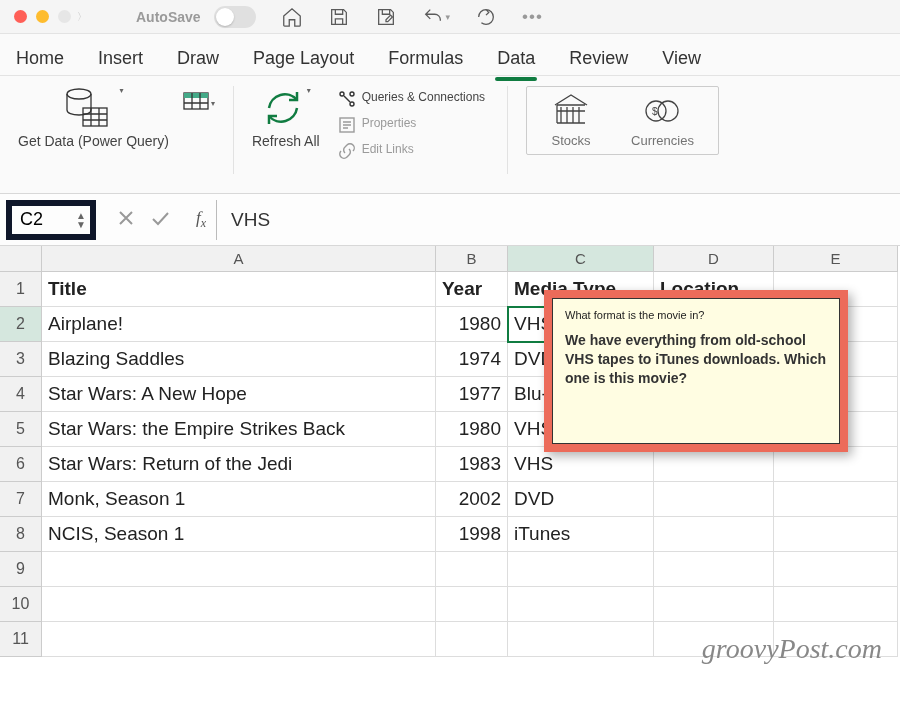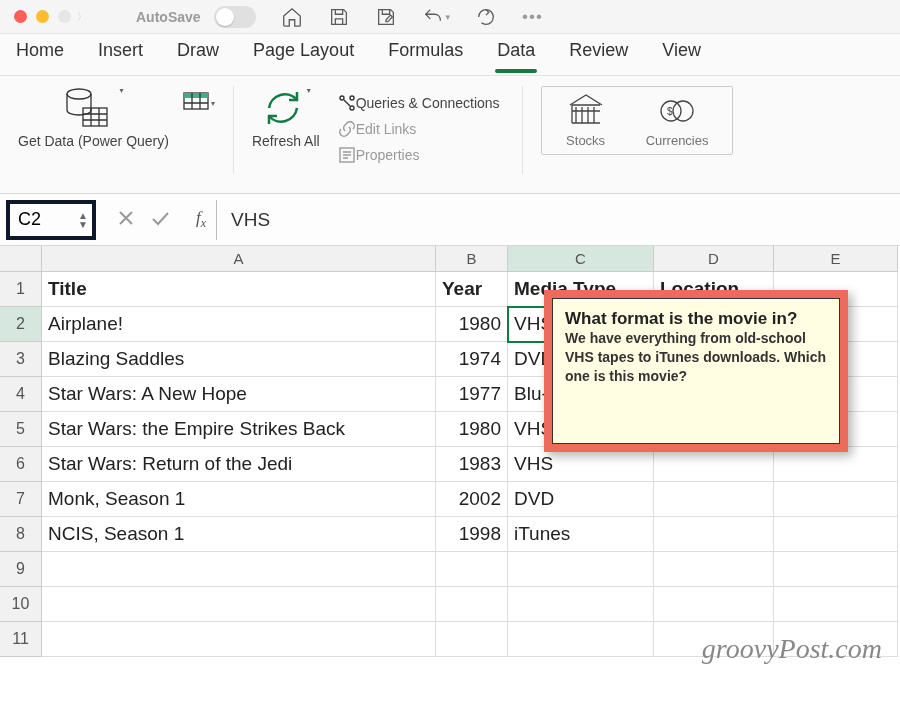--- a/index.html
+++ b/index.html
@@ -14,45 +14,45 @@
   .mac-chevron { color: #bbb; font-size: 10px; margin-left: -3px; }
   .autosave-lbl { color: #9a9a9a; font-weight: 600; font-size: 14px; margin-left: 40px; }
   .autosave-toggle { width: 42px; height: 22px; background: #e0e0e0; border-radius: 11px; margin-left: 4px; position: relative; }
   .autosave-toggle::after { content: ""; width: 18px; height: 18px; background: #fff; border-radius: 50%; position: absolute; left: 2px; top: 2px; box-shadow: 0 1px 2px rgba(0,0,0,0.2); }
   .tb-icon { color: #5a5a5a; margin-left: 16px; display: flex; align-items: center; }
   .tb-icon svg { width: 22px; height: 22px; stroke: #5a5a5a; fill: none; stroke-width: 1.4; }
   .tb-caret { color: #999; font-size: 9px; margin-left: 2px; }
   .tb-more { color: #999; font-size: 17px; letter-spacing: 1px; margin-left: 16px; }
 
   
-  .tabs { height: 42px; background: #fafafa; display: flex; align-items: flex-start; padding: 0 14px; gap: 30px; border-bottom: 1px solid #e3e3e3; }
+  .tabs { height: 42px; background: #fafafa; display: flex; align-items: flex-end; padding: 0 14px; gap: 30px; border-bottom: 1px solid #e3e3e3; }
   .tab { font-size: 18px; color: #333; padding: 6px 2px; position: relative; }
   .tab.active { font-weight: 400; }
   .tab.active::after { content: ""; position: absolute; left: 0; right: 0; bottom: -6px; height: 4px; background: #107c41; border-radius: 2px; }
 
   
   .ribbon { height: 118px; background: #fafafa; display: flex; align-items: flex-start; padding: 10px 18px 0; gap: 14px; border-bottom: 1px solid #d8d8d8; }
   .rgroup { display: flex; flex-direction: column; align-items: center; height: 100%; }
   .rgroup-lbl { font-size: 14px; color: #444; text-align: center; margin-top: 4px; line-height: 1.1; }
   .big-icon { display: flex; align-items: center; justify-content: center; }
   .big-icon svg { stroke: #333; fill: none; stroke-width: 1.3; }
-  .small-row { display: flex; align-items: center; font-size: 14px; color: #444; height: 26px; padding: 0 4px; }
+  .small-row { display: flex; gap: 6px; font-size: 12px; color: #444; height: 26px; padding: 0 4px; }
   .small-row.disabled { color: #9a9a9a; }
   .small-row.disabled svg { stroke: #9a9a9a; }
   .small-row svg { width: 18px; height: 18px; stroke: #333; fill: none; stroke-width: 1.4; }
   .mini-caret { font-size: 8px; color: #666; margin-left: 2px; }
   .divider { width: 1px; background: #e2e2e2; height: 88px; margin: 0 4px; }
   .datatypes-box { border: 1px solid #ccc; border-radius: 2px; display: flex; gap: 40px; padding: 6px 24px; align-items: flex-start; }
   .dtype { display: flex; flex-direction: column; align-items: center; gap: 4px; }
   .dtype svg { width: 40px; height: 36px; stroke: #444; fill: none; stroke-width: 1.3; }
   .dtype-lbl { font-size: 13px; color: #737373; }
 
   
   .fbar { height: 52px; background: #fdfdfd; border-bottom: 1px solid #d8d8d8; display: flex; align-items: center; }
-  .name-box { width: 90px; height: 40px; border: 4px solid #0f172a; margin-left: 6px; display: flex; align-items: center; padding: 0 8px; font-size: 18px; position: relative; }
+  .name-box { width: 90px; height: 40px; border: 6px solid #0f172a; margin-left: 6px; display: flex; align-items: center; padding: 0 8px; font-size: 18px; position: relative; }
   .name-spin { position: absolute; right: 4px; display: flex; flex-direction: column; font-size: 10px; color: #666; line-height: 9px; }
   .fbtns { display: flex; align-items: center; gap: 14px; margin-left: 20px; color: #999; }
   .fbtns svg { width: 20px; height: 20px; stroke: #999; fill: none; stroke-width: 2; }
   .fx { color: #555; font-style: italic; font-size: 17px; font-family: "Times New Roman", serif; margin-left: 26px; }
   .fx sub { font-size: 12px; }
   .formula-val { margin-left: 10px; font-size: 19px; color: #333; border-left: 1px solid #bbb; padding-left: 14px; height: 40px; display: flex; align-items: center; flex: 1; }
 
   
   .grid { position: relative; }
   .corner { position: absolute; left: 0; top: 0; width: 42px; height: 26px; background: #f1f1f1; border-right: 1px solid #ccc; border-bottom: 1px solid #ccc; }
@@ -68,21 +68,21 @@
   .cell.active { outline: 2px solid #107c41; outline-offset: -1px; z-index: 2; }
   .col-A { width: 394px; }
   .col-B { width: 72px; }
   .col-C { width: 146px; }
   .col-D { width: 120px; }
   .col-E { width: 124px; }
 
   
   .tooltip-wrap { position: absolute; left: 544px; top: 44px; width: 304px; height: 162px; background: #ec6b5a; padding: 8px; box-shadow: 4px 4px 10px rgba(0,0,0,0.3); z-index: 10; }
   .tooltip-inner { background: #fffde2; border: 1px solid #333; width: 100%; height: 100%; padding: 10px 12px; font-family: Tahoma, Arial, sans-serif; }
-  .tt-title { font-weight: 700; font-size: 17px; color: #222; margin-bottom: 0; }
+  .tt-title { font-weight: 400; font-size: 11px; color: #222; margin-bottom: 10px; }
   .tt-body { font-size: 14px; color: #333; line-height: 1.35; font-weight: bold; }
 
   .watermark { position: absolute; right: 18px; bottom: 36px; font-family: Georgia, "Times New Roman", serif; font-style: italic; font-size: 28px; color: #888; z-index: 5; }
 </style>
 </head>
 <body>
 
 <div class="titlebar">
   <div class="mac-dot mac-close"></div>
   <div class="mac-dot mac-min"></div>
@@ -180,30 +180,30 @@
       <svg viewBox="0 0 18 18">
           <circle cx="4" cy="4" r="2"></circle>
           <circle cx="14" cy="14" r="2"></circle>
           <path d="M6 6l6 6"></path>
           <circle cx="14" cy="4" r="2"></circle>
         </svg>
       <span>Queries &amp; Connections</span>
     </div>
     <div class="small-row disabled">
       <svg viewBox="0 0 18 18">
-          <path d="M7 11a4 4 0 010-6l2-2a4 4 0 016 6M11 7a4 4 0 010 6l-2 2a4 4 0 01-6-6"></path>
-        </svg>
-      <span>Edit Links</span>
+          <rect x="2" y="2" width="14" height="14"></rect>
+          <path d="M5 6h8M5 9h8M5 12h5"></path>
+        </svg>
+      <span>Properties</span>
     </div>
     <div class="small-row disabled">
       <svg viewBox="0 0 18 18">
-          <rect x="2" y="2" width="14" height="14"></rect>
-          <path d="M5 6h8M5 9h8M5 12h5"></path>
-        </svg>
-      <span>Properties</span>
+          <path d="M7 11a4 4 0 010-6l2-2a4 4 0 016 6M11 7a4 4 0 010 6l-2 2a4 4 0 01-6-6"></path>
+        </svg>
+      <span>Edit Links</span>
     </div>
   </div>
 
   <div class="divider"></div>
 
   <div class="datatypes-box">
     <div class="dtype">
       <svg viewBox="0 0 40 36">
           <path d="M6 30h28M6 30V12M6 18l28 0M6 12h28 M10 30V14M16 30V14M22 30V14M28 30V14M4 12l16-10 16 10"></path>
         </svg>

